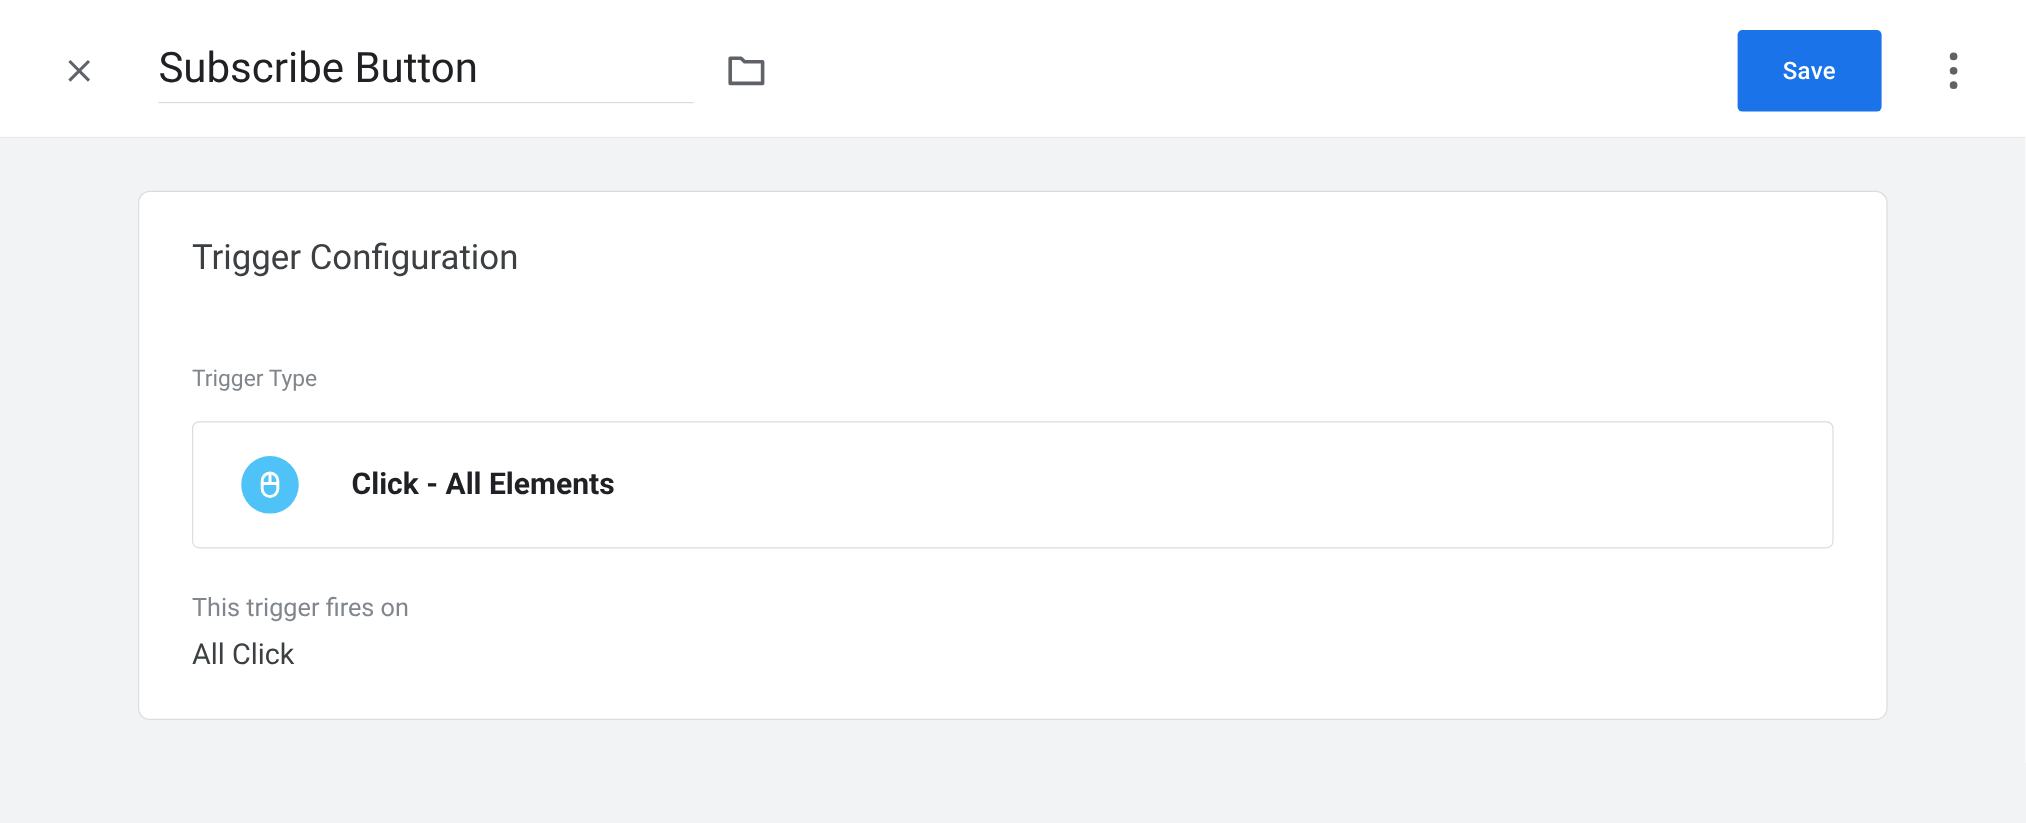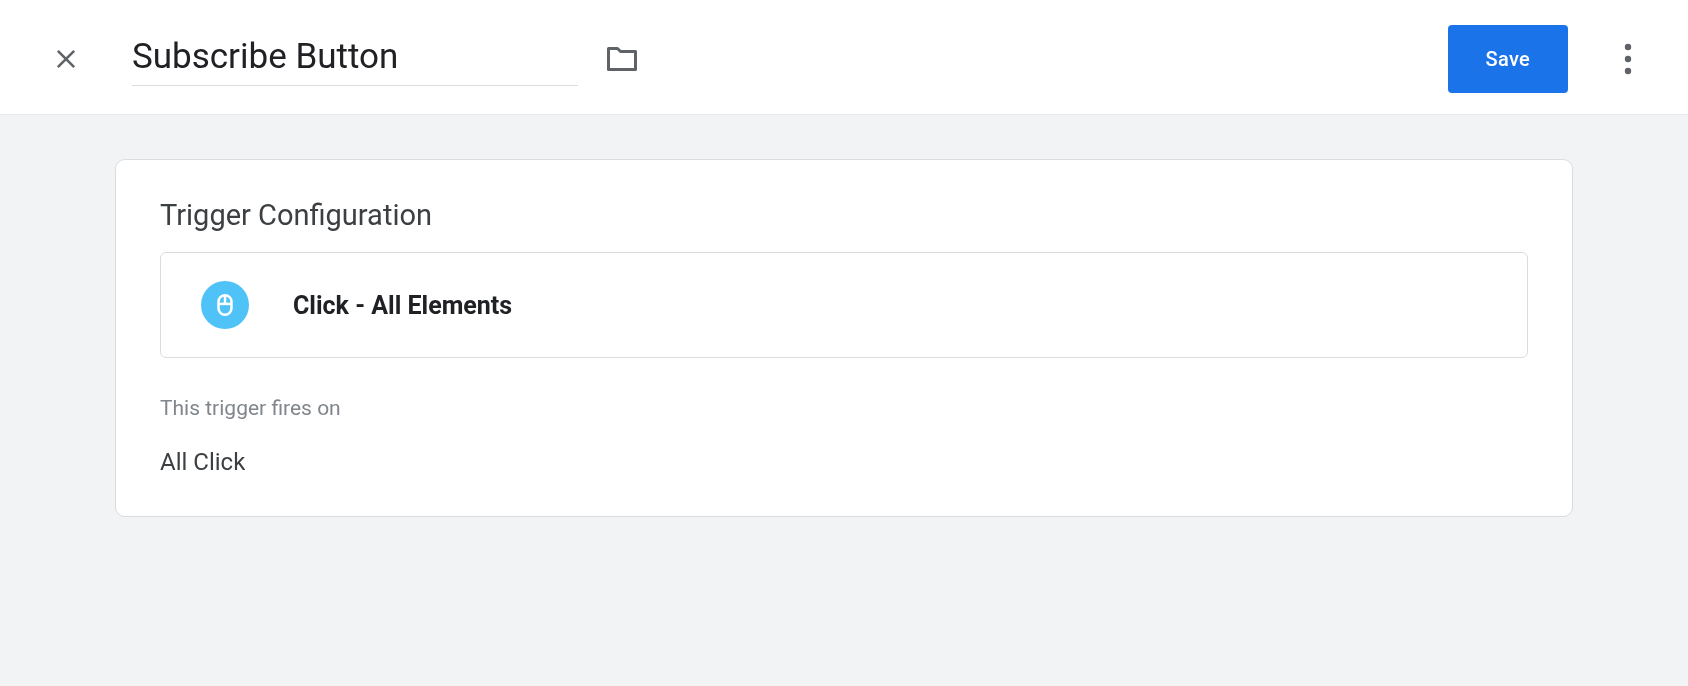--- a/index.html
+++ b/index.html
@@ -111,21 +111,21 @@
       background: #ffffff;
       border: 1px solid #dadce0;
       border-radius: 10px;
       padding: 38px 44px 40px 44px;
     }
 
     .card-title {
       font-size: 29px;
       font-weight: 400;
       color: #3c4043;
-      margin-bottom: 20px;
+      margin-bottom: 72px;
     }
 
     .field-label {
       font-size: 19px;
       color: #80868b;
       font-weight: 400;
       margin-bottom: 24px;
     }
 
     .trigger-type-box {
@@ -159,21 +159,21 @@
     .trigger-type-name {
       font-size: 25px;
       font-weight: 700;
       color: #202124;
     }
 
     .fires-on-label {
       font-size: 21px;
       color: #80868b;
       font-weight: 400;
-      margin-bottom: 28px;
+      margin-bottom: 12px;
     }
 
     .fires-on-value {
       font-size: 24px;
       color: #3c4043;
       font-weight: 400;
     }
   </style>
 </head>
 <body>
@@ -199,20 +199,21 @@
       <circle cx="4" cy="16" r="3.2" fill="#5f6368"></circle>
       <circle cx="4" cy="28" r="3.2" fill="#5f6368"></circle>
     </svg>
   </div>
 </div>
 
 <div class="content-area">
   <div class="card">
     <div class="card-title">Trigger Configuration</div>
 
+    <div class="field-label">Trigger Type</div>
 
     <div class="trigger-type-box">
       <div class="trigger-icon">
         <svg viewBox="0 0 24 24" fill="none" stroke="#ffffff" stroke-width="2.3">
           <rect x="6" y="3" width="12" height="18" rx="6" ry="6"></rect>
           <line x1="12" y1="3" x2="12" y2="11"></line>
           <line x1="6" y1="11" x2="18" y2="11"></line>
         </svg>
       </div>
       <div class="trigger-type-name">Click - All Elements</div>

